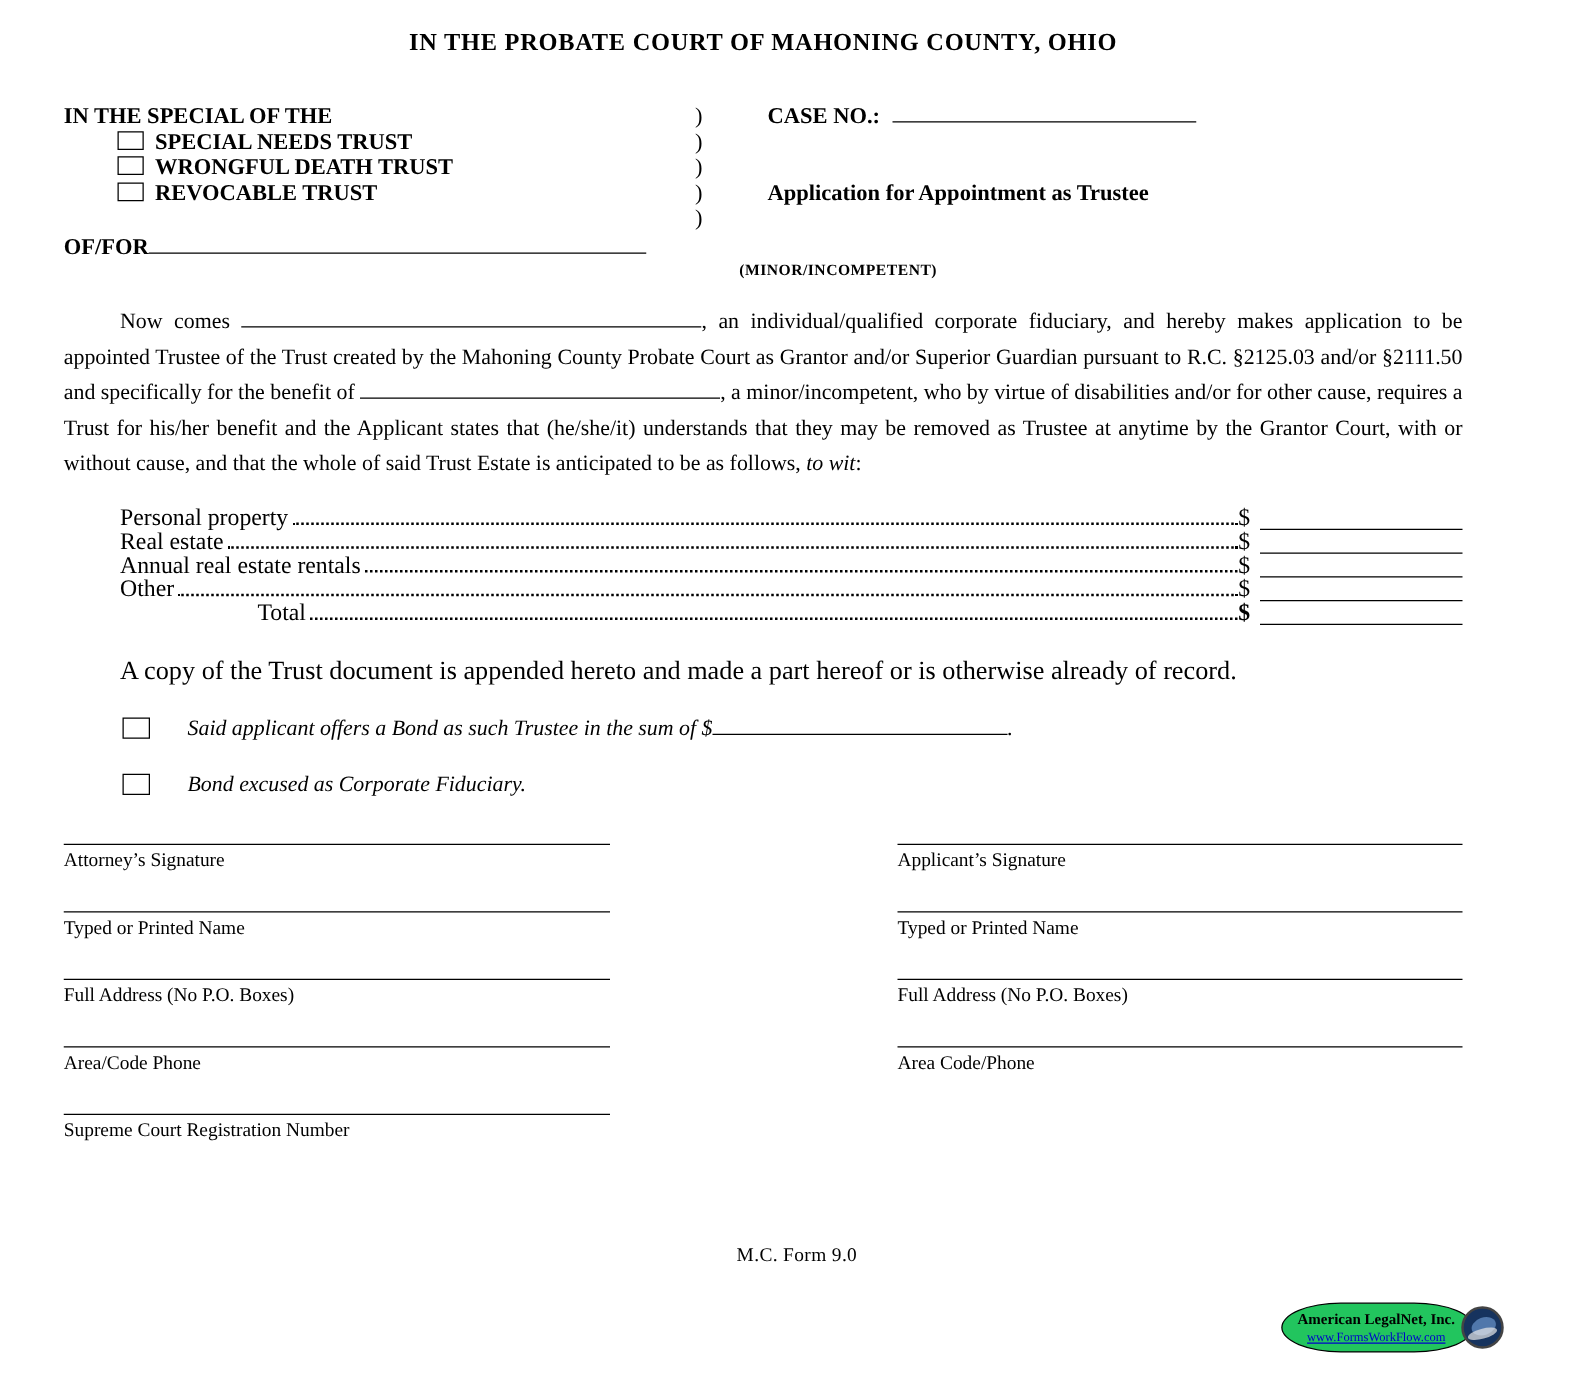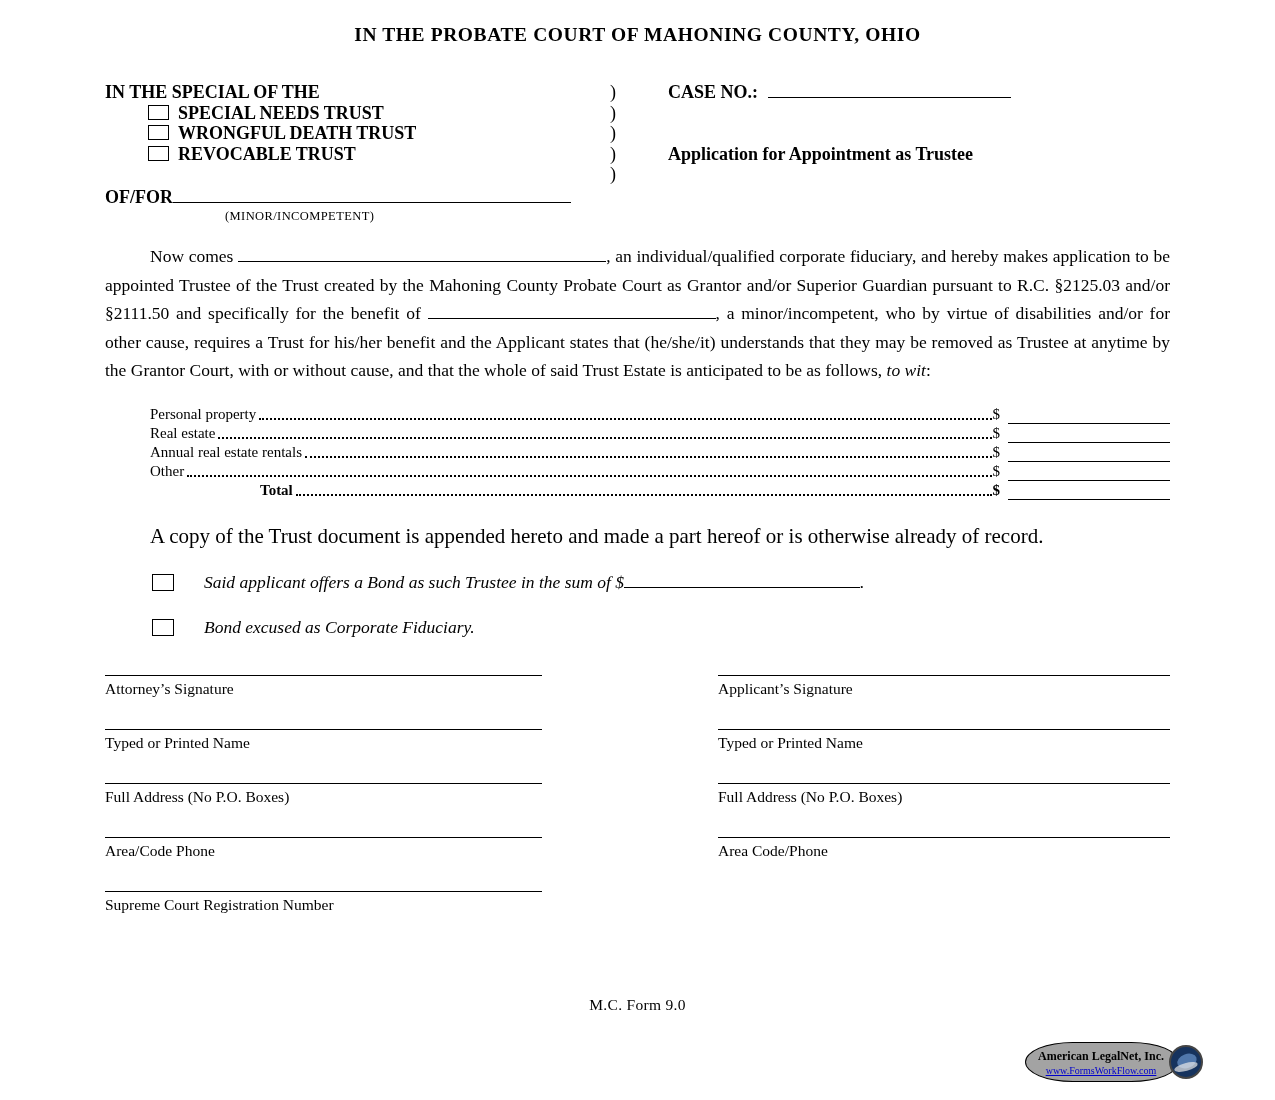--- a/index.html
+++ b/index.html
@@ -4,21 +4,21 @@
 <style>
   * { margin:0; padding:0; box-sizing:border-box; }
   html,body { background:#ffffff; }
   body {
     width:1275px; height:1100px;
     font-family:"Liberation Serif", serif;
     color:#000;
     position:relative;
     overflow:hidden;
   }
-  .page { position:relative; width:1275px; height:1100px; padding:24px 105px 0 105px; }
+  .page { position:relative; width:1275px; height:1100px; padding:24px 105px 0 51px; }
 
   .title {
     text-align:center; font-weight:bold; font-size:19.5px; letter-spacing:0.6px;
     margin-bottom:36px;
   }
 
   
   .caption { display:flex; }
   .cap-left { width:505px; }
   .cap-parens { width:58px; }
@@ -29,41 +29,41 @@
   .cb-row { padding-left:43px; }
   .checkbox {
     display:inline-block; width:21px; height:15px;
     border:1.7px solid #000; margin-right:9px; vertical-align:-1px;
     background:#fff;
   }
   .u { display:inline-block; border-bottom:1.3px solid #000; height:15px; vertical-align:baseline; }
   .case-blank { width:243px; margin-left:10px; }
   .offor-row { height:24px; line-height:24px; font-size:18px; font-weight:bold; white-space:nowrap; }
   .offor-blank { width:398px; }
-  .minor-note { font-size:12.5px; font-weight:normal; margin-left:120px; letter-spacing:0.4px; height:16px; line-height:14px; }
+  .minor-note { font-size:12.5px; font-weight:bold; margin-left:120px; letter-spacing:0.4px; height:16px; line-height:14px;text-align:center; }
 
   
   .body-para {
     margin-top:17px;
     font-size:17.5px; line-height:28.6px;
     text-align:justify; text-indent:45px;
   }
   .body-para .u { height:14px; }
   .blank-applicant { width:368px; }
   .blank-beneficiary { width:288px; }
   .towit { font-style:italic; }
 
   
-  .assets { margin-top:20px; margin-left:45px; font-size:15px; }
+  .assets { margin-top:20px; margin-left:45px; font-size:19px; }
   .asset-row { display:flex; align-items:flex-end; height:19px; white-space:nowrap; }
   .asset-label { flex:0 0 auto; line-height:19px; }
   .dots { flex:1 1 auto; border-bottom:2.4px dotted #000; margin:0 1px 4px 3px; }
   .dollar { flex:0 0 auto; line-height:19px; }
   .amount-blank { width:162px; height:14px; border-bottom:1.3px solid #000; margin-left:8px; flex:0 0 auto; }
-  .total-row .asset-label { margin-left:110px; font-weight:bold; }
+  .total-row .asset-label { margin-left:110px; font-weight:normal; }
   .total-row .dots { border-bottom-width:2.8px; }
   .total-row .dollar { font-weight:bold; }
 
   
   .record-para {
     margin-top:24px; font-size:21px; line-height:24.5px;
     text-align:justify; text-indent:45px;
   }
 
   
@@ -86,21 +86,21 @@
   }
 
   
   .aln-badge {
     position:absolute; top:1042px; right:72px;
     display:flex; align-items:center;
   }
   .aln-oval {
     border:1.5px solid #000; border-radius:50px / 21px;
     padding:3px 14px 4px 12px;
-    background:#a3a3a3;
+    background:#22c55e;
     text-align:center;
   }
   .aln-name { font-size:12px; font-weight:bold; line-height:14px; white-space:nowrap; }
   .aln-url { font-size:10px; line-height:13px; color:#0000cc; text-decoration:underline; white-space:nowrap; display:block; }
   .aln-globe {
     width:34px; height:34px; border-radius:50%;
     background:#16335e; border:2px solid #444;
     margin-left:-10px; position:relative; overflow:hidden; flex:0 0 auto;
   }
   .aln-globe .swirl {

